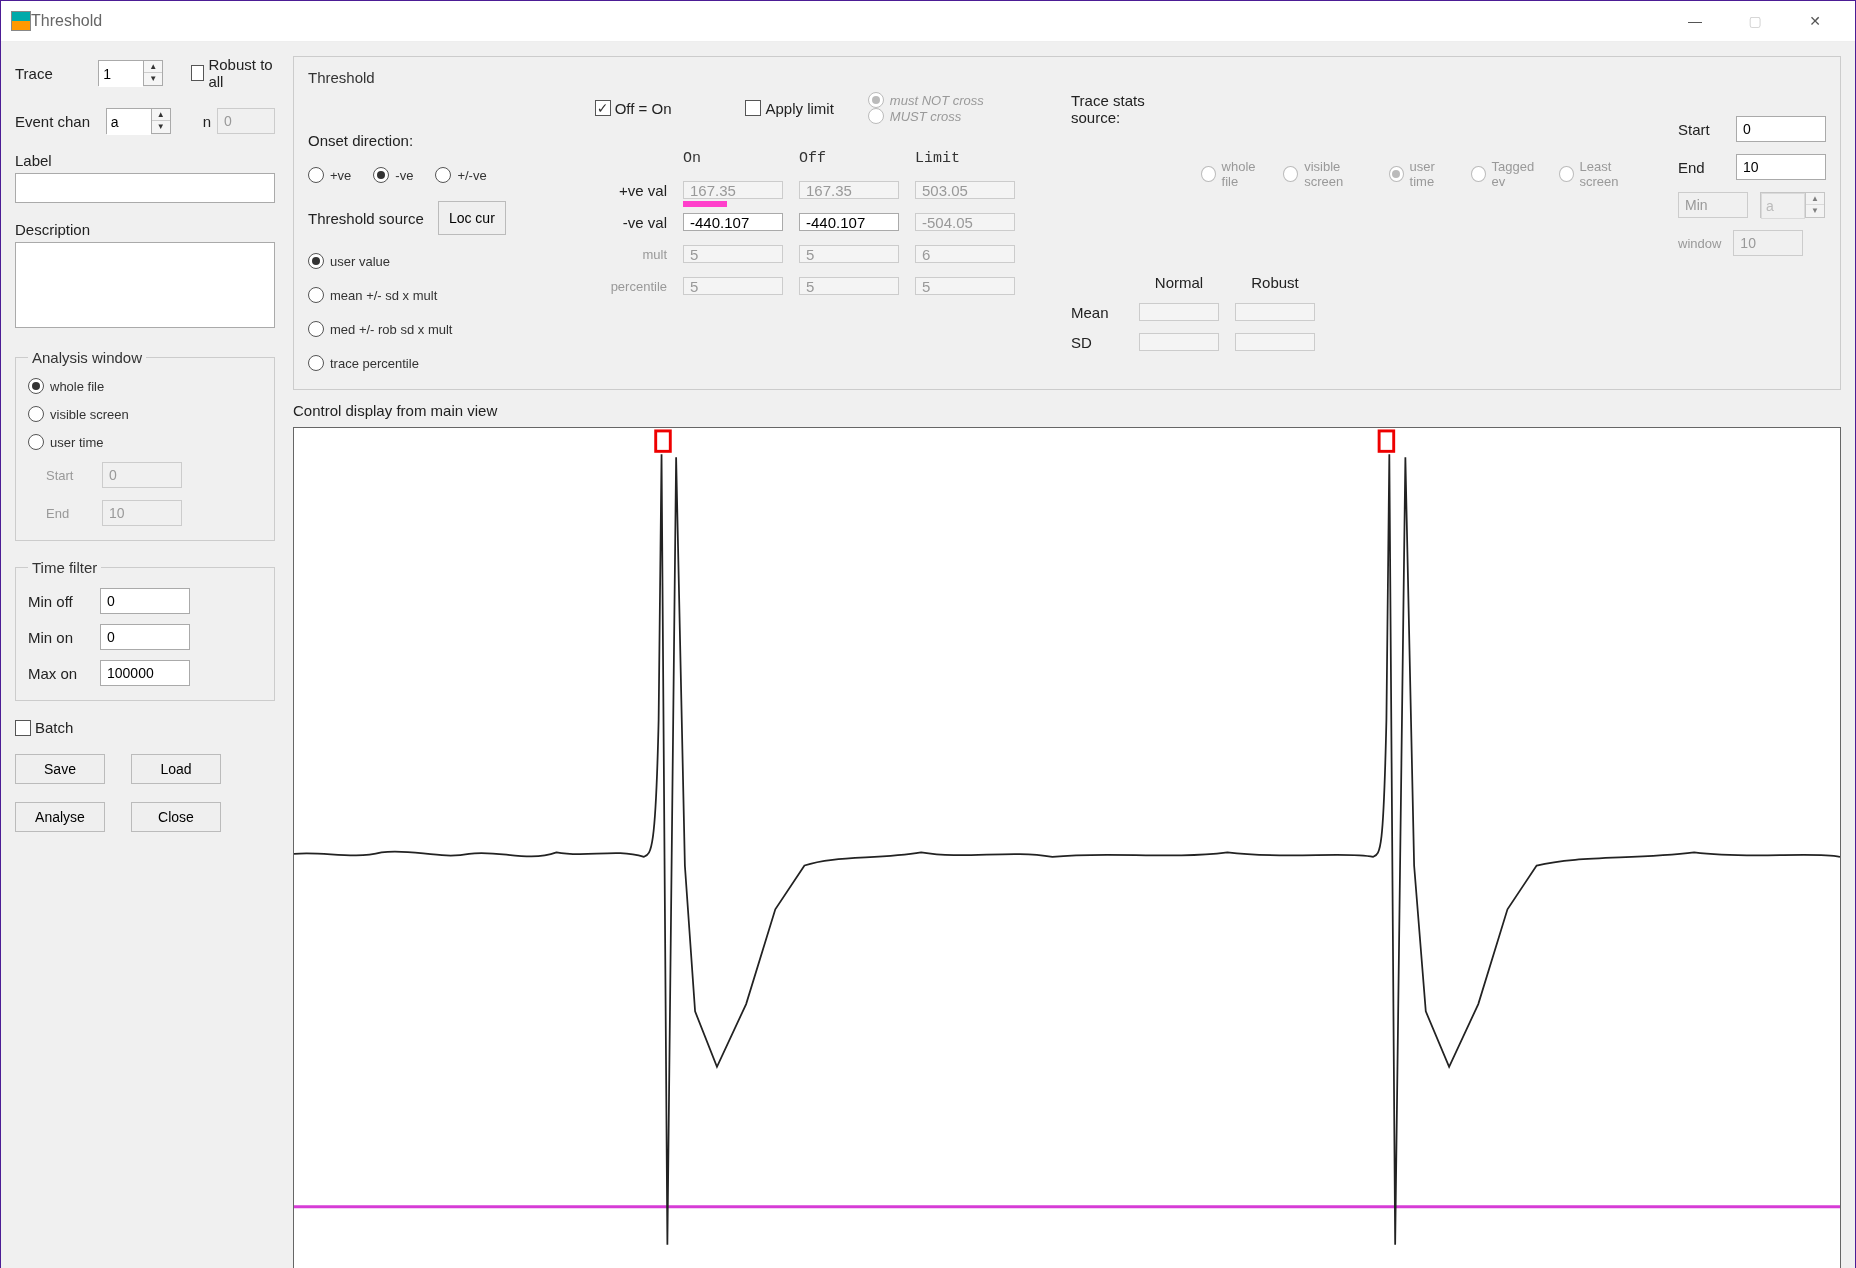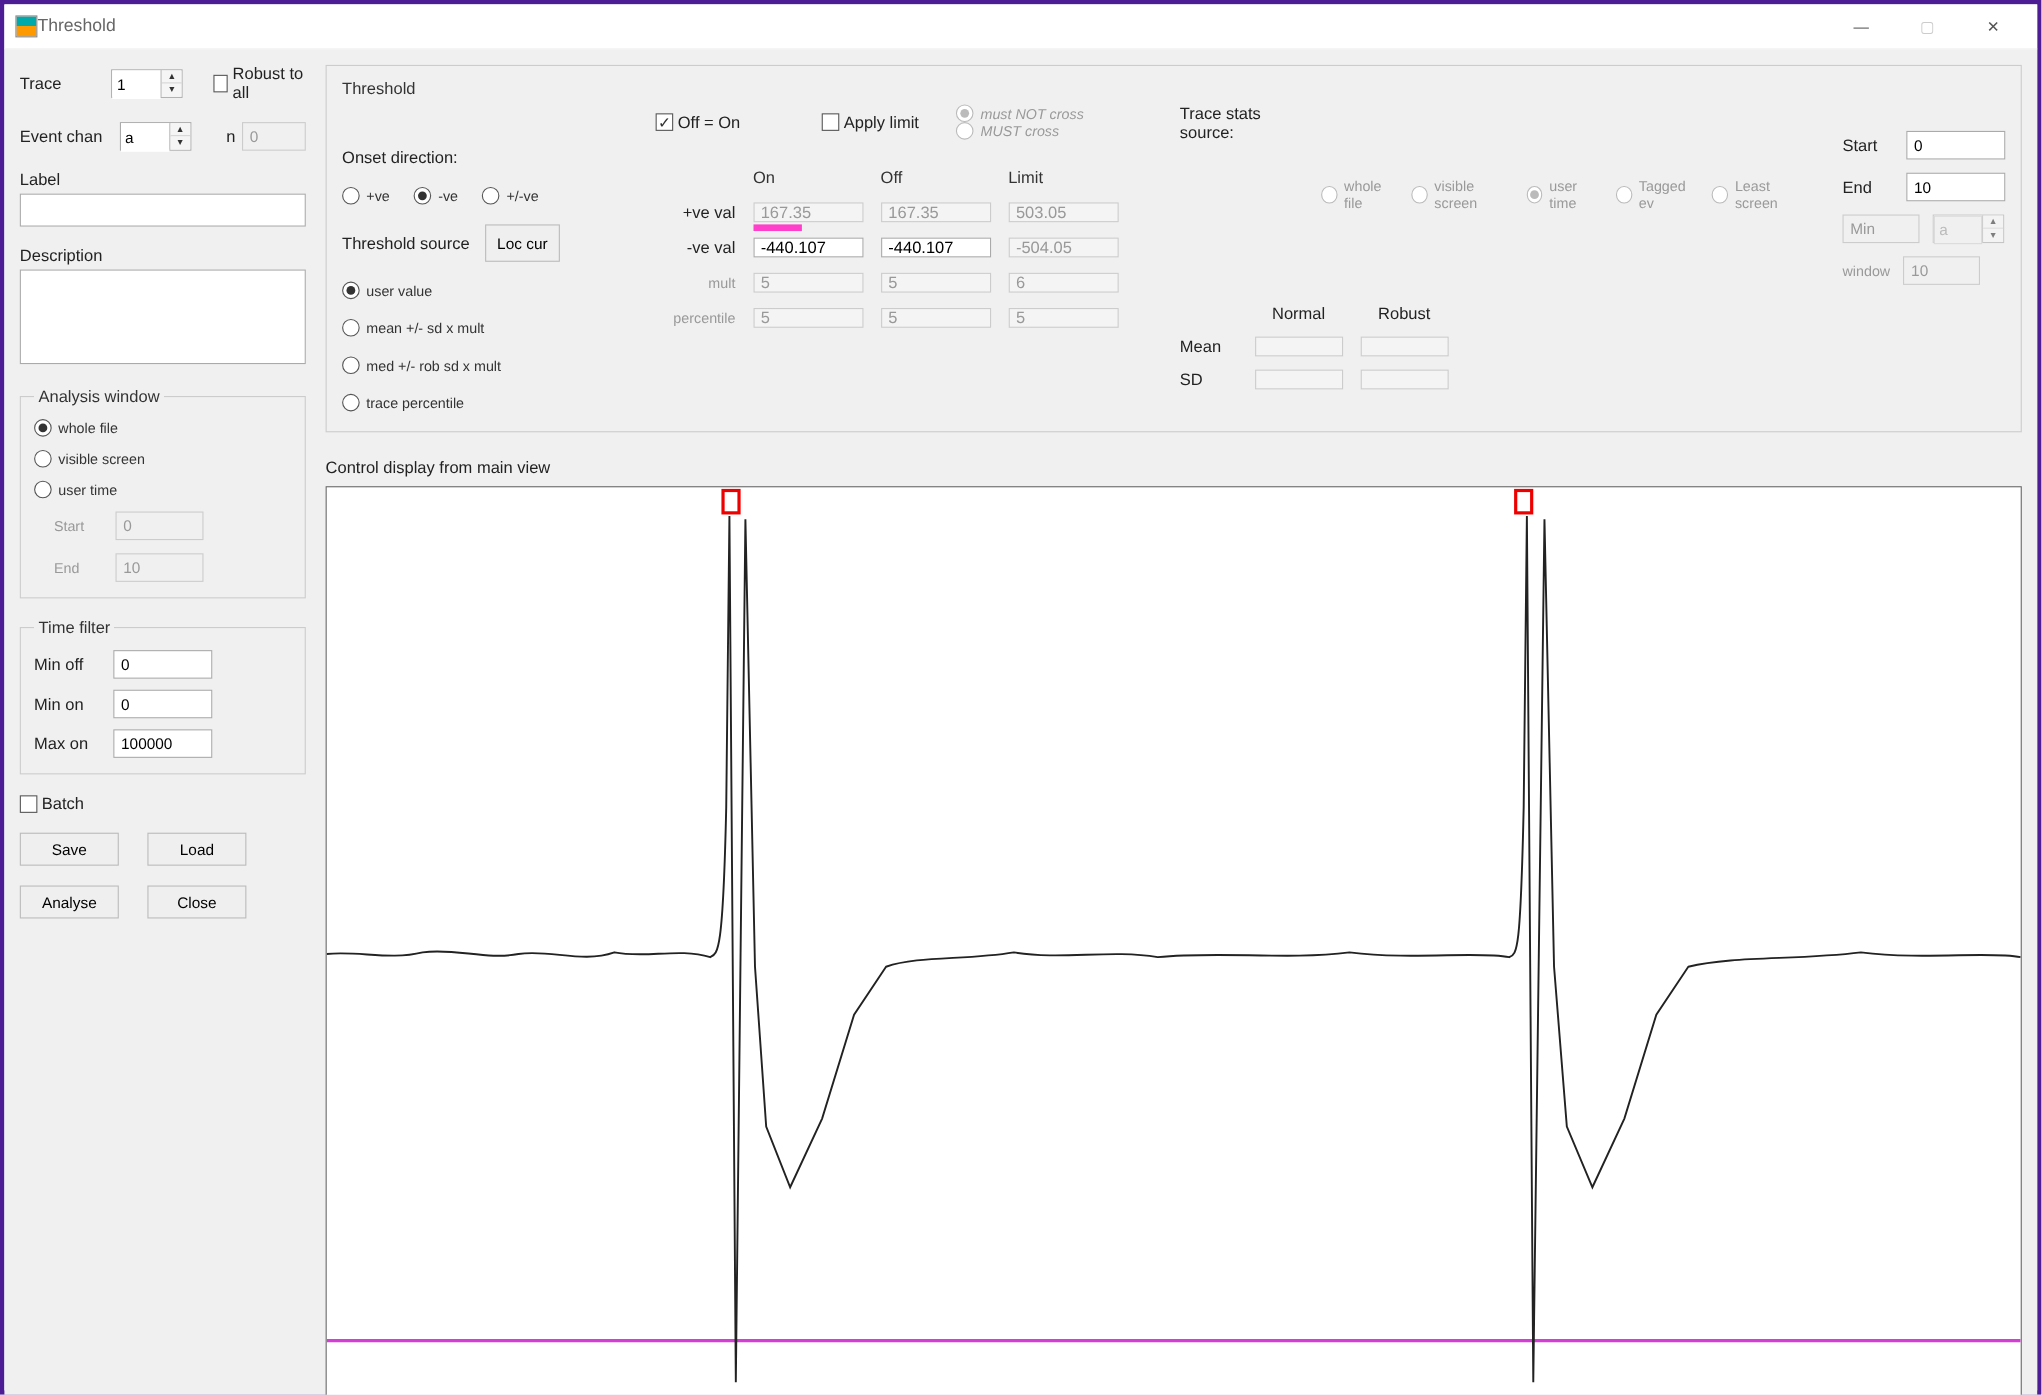--- a/index.html
+++ b/index.html
@@ -8,21 +8,21 @@
   font-size: 13px;
   background: #fff;
   color: #333;
   width: 1856px;
   height: 1268px;
   overflow: hidden;
 }
 .window {
   width: 100%;
   height: 100%;
-  border: 4px solid #4c1d95;
+  border: 1px solid #4c1d95;
   background: #fff;
   display: flex;
   flex-direction: column;
 }
 .titlebar {
   height: 44px;
   display: flex;
   align-items: center;
   padding: 0 10px;
   background: #fff;
@@ -105,21 +105,21 @@
   border:1px solid #666;
   background:#fff;
   flex:1;
   position:relative;
   min-height:580px;
 }
 .chart-area svg { width:100%; height:100%; display:block; }
 
 .threshold-group { border:1px solid #ccc; padding:12px 14px 18px 14px; background:#f0f0f0; }
 .threshold-title { font-size:15px; padding-bottom:6px; }
-.col-lbl { font-size:15px; }
+.col-lbl { font-size:15px;font-family:Liberation Mono, monospace; }
 
 .val-input { width:100px; height:18px; border:1px solid #aaa; padding:2px 6px; font-size:15px; background:#fff; }
 .val-input.dis { background:#f4f4f4; color:#999; border:1px solid #ccc; }
 
 .small-input { width:58px; height:26px; }
 
 .app-icon {
   display:inline-block; width:20px; height:20px;
   background:linear-gradient(180deg,#0aa 0%,#0aa 50%,#f90 50%,#f90 100%);
   border:1px solid #888;
@@ -412,21 +412,21 @@
             <div style="display:flex; gap:16px; align-items:center;">
               <span class="lbl" style="width:52px">SD</span>
               <input class="val-input dis" disabled="" style="width: 80px;">
               <input class="val-input dis" disabled="" style="width: 80px;">
             </div>
           </div>
 
         </div>
       </div>
 
-      <div class="lbl" style="margin-top:16px">Control display from main view</div>
+      <div class="lbl" style="margin-top:4px">Control display from main view</div>
       <div class="chart-area">
         <svg viewBox="0 0 1060 580" preserveAspectRatio="none">
 
           <rect x="248" y="2" width="10" height="14" fill="none" stroke="#e00" stroke-width="2"></rect>
           <rect x="744" y="2" width="10" height="14" fill="none" stroke="#e00" stroke-width="2"></rect>
 
           <line x1="0" y1="534" x2="1060" y2="534" stroke="#d63cd6" stroke-width="2"></line>
 
           <path fill="none" stroke="#222" stroke-width="1.2" d="M0,292 C20,290 40,296 60,291 C80,288 100,296 120,292 C140,289 160,298 180,291 C200,295 220,288 240,294 C245,292 248,290 250,200 L252,18 L256,560 L262,20 L268,300 L275,400 L290,438 L310,395 L330,330 L350,300 C370,293 400,296 430,291 C460,296 490,289 520,294 C560,290 600,296 640,291 C680,296 720,290 740,294 C745,292 747,290 749,200 L751,18 L755,560 L762,20 L768,300 L776,400 L792,438 L812,395 L832,330 L852,300 C880,293 920,296 960,291 C1000,296 1040,290 1060,294"></path>
         </svg>

